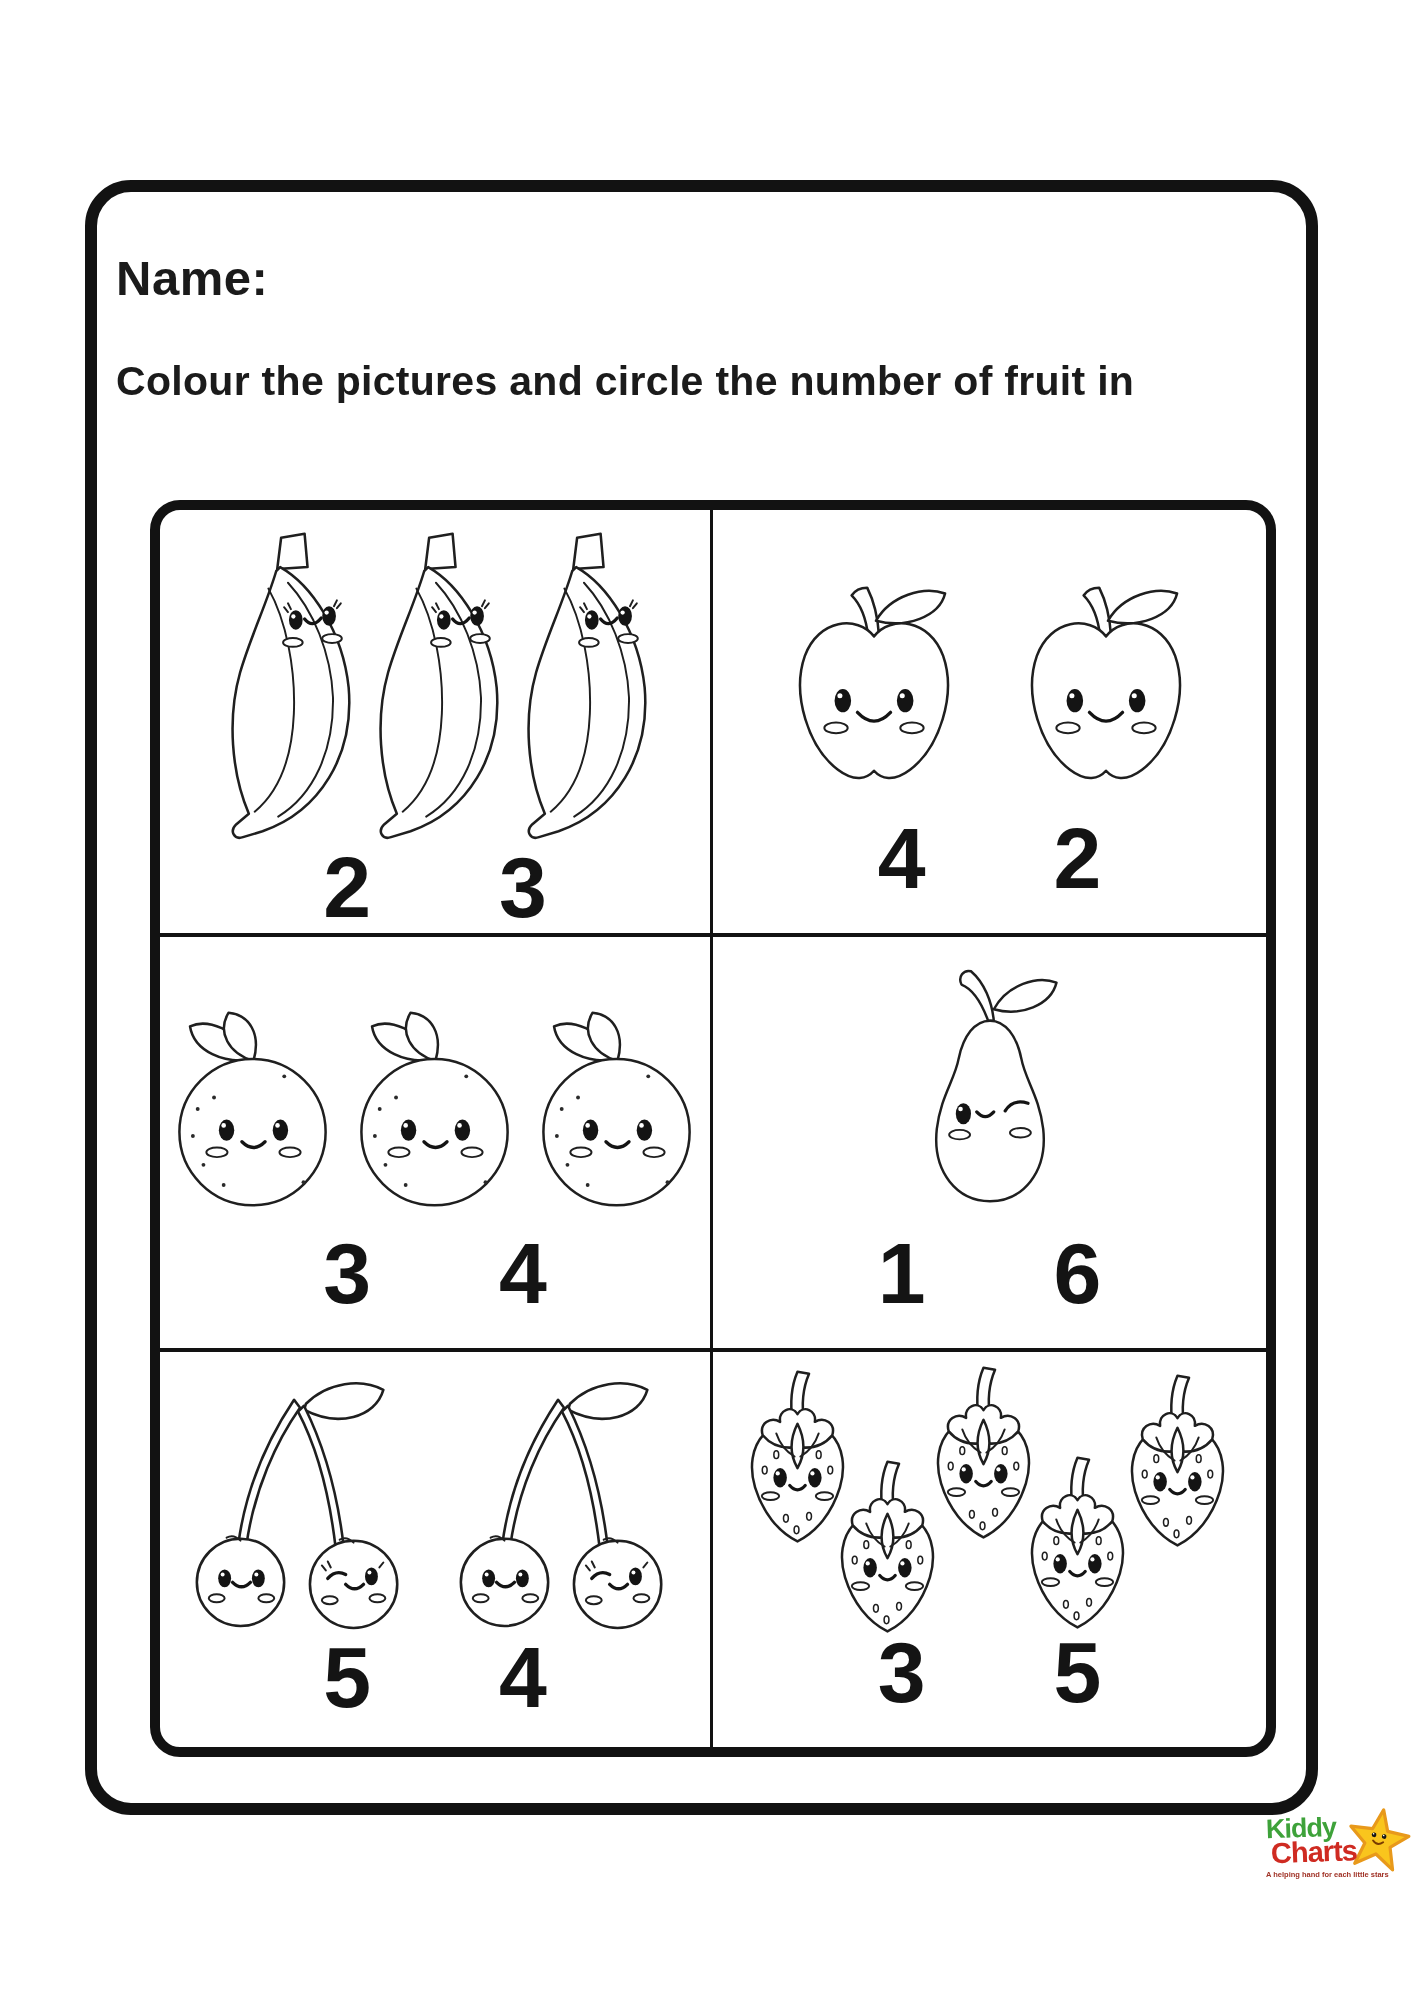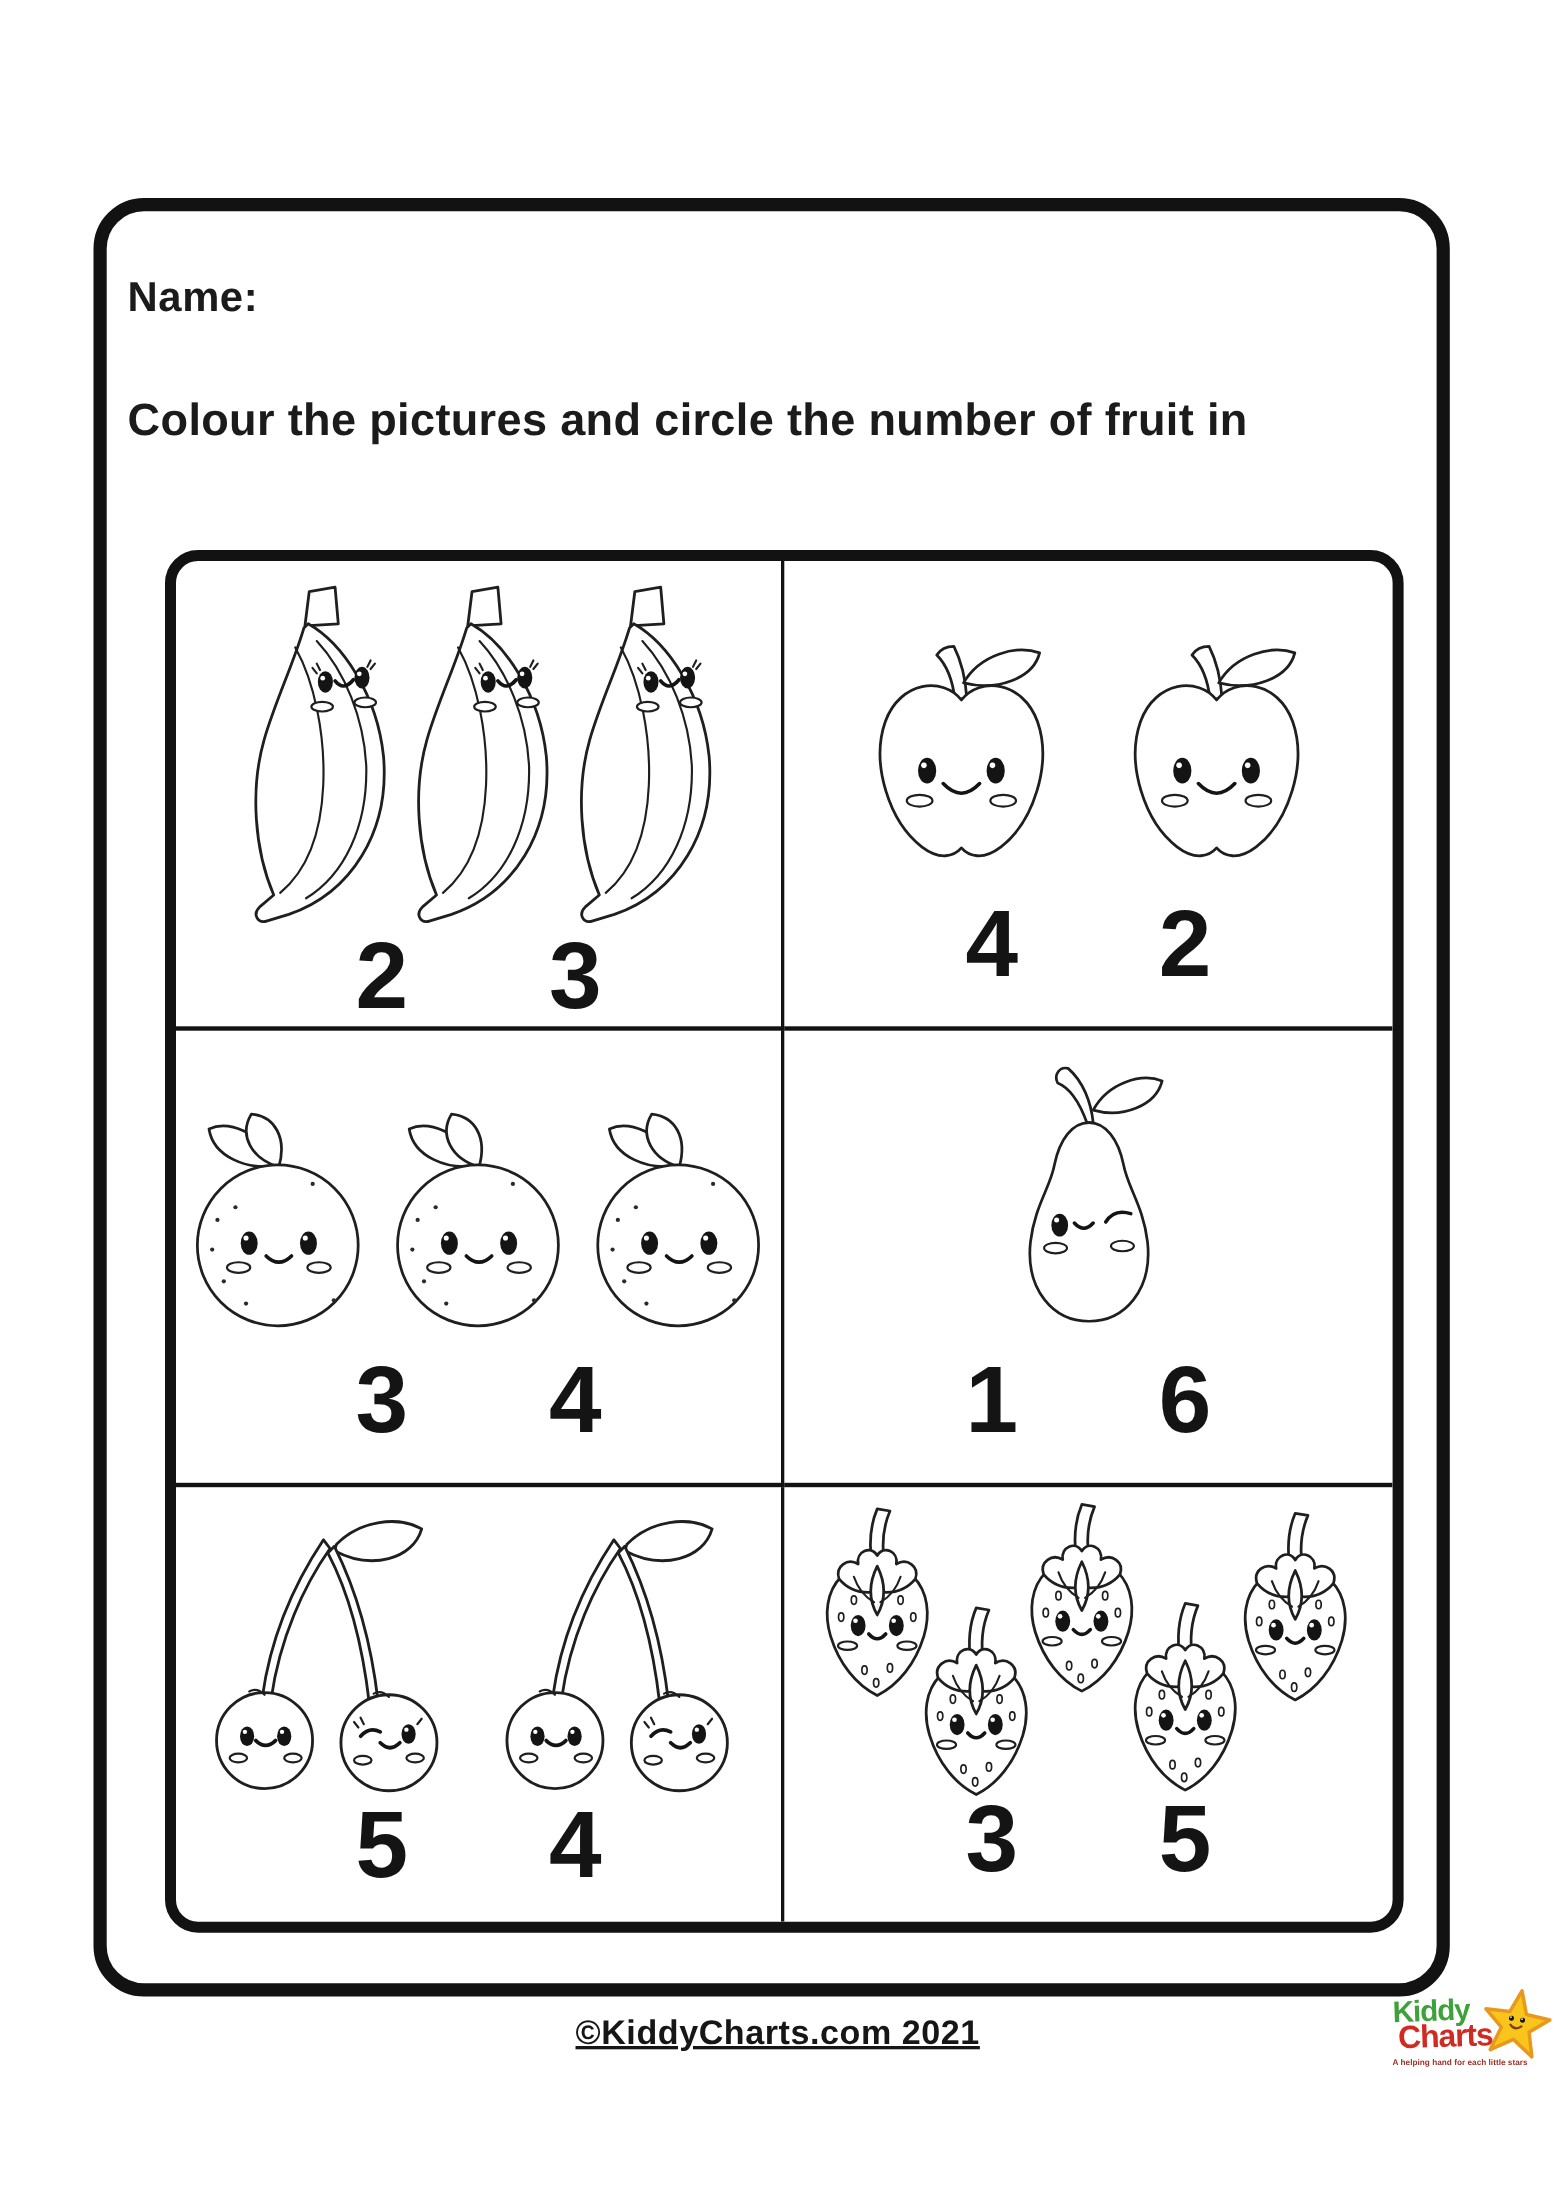--- a/index.html
+++ b/index.html
@@ -3,21 +3,21 @@
 <meta charset="utf-8">
 <style>
   html,body{margin:0;padding:0;background:#fff;}
   .page{position:relative;width:1414px;height:2000px;background:#fff;overflow:hidden;
         font-family:"Liberation Sans","DejaVu Sans",sans-serif;color:#1b1b1b;margin:0 auto;}
 
   
   .frame{position:absolute;left:85px;top:180px;width:1233px;height:1635px;
          border:12px solid #121212;border-radius:46px;box-sizing:border-box;}
 
-  .name-label{position:absolute;left:116px;top:250px;font-size:38px;font-weight:700;letter-spacing:.5px;}
+  .name-label{position:absolute;left:116px;top:250px;font-size:49px;font-weight:700;letter-spacing:.5px;}
   .instructions{position:absolute;left:116px;top:354px;width:1150px;font-size:41px;font-weight:700;
                 line-height:54px;letter-spacing:.3px;}
 
   
   .grid{position:absolute;left:150px;top:500px;width:1126px;height:1257px;box-sizing:border-box;
         border:10px solid #121212;border-radius:30px;display:grid;
         grid-template-columns:1fr 1fr;grid-template-rows:427px 415px 395px;overflow:hidden;background:#fff;}
   .cell{position:relative;display:flex;flex-direction:column;box-sizing:border-box;}
   .cell.col-left{border-right:3px solid #121212;}
   .cell.row-1,.cell.row-2{border-bottom:4px solid #121212;}
@@ -433,21 +433,20 @@
   </svg>
         </div>
       <div class="numbers">
         <span>3</span>
         <span>5</span>
       </div>
     </div>
 
   </div>
 
-  <div class="footer-credit">©KiddyCharts.com 2021</div>
 
   <div class="logo">
     <svg class="star" viewBox="0 0 100 110">
       <path d="M50,4 L62,36 L96,38 L70,60 L80,94 L50,74 L20,94 L30,60 L4,38 L38,36 Z" fill="#f9c51d" stroke="#e8991b" stroke-width="5" stroke-linejoin="round"></path>
       <circle cx="42" cy="45" r="3.6" fill="#161616"></circle>
       <circle cx="58" cy="45" r="3.6" fill="#161616"></circle>
       <circle cx="41" cy="43.6" r="1.2" fill="#fff"></circle>
       <circle cx="57" cy="43.6" r="1.2" fill="#fff"></circle>
       <path d="M42,54 Q50,62 58,54" fill="none" stroke="#7a3c00" stroke-width="3" stroke-linecap="round"></path>
     </svg>

